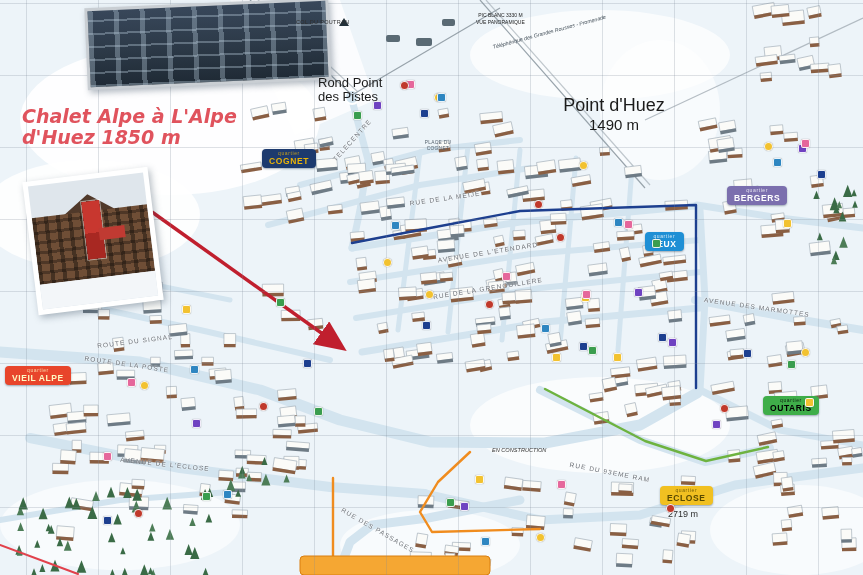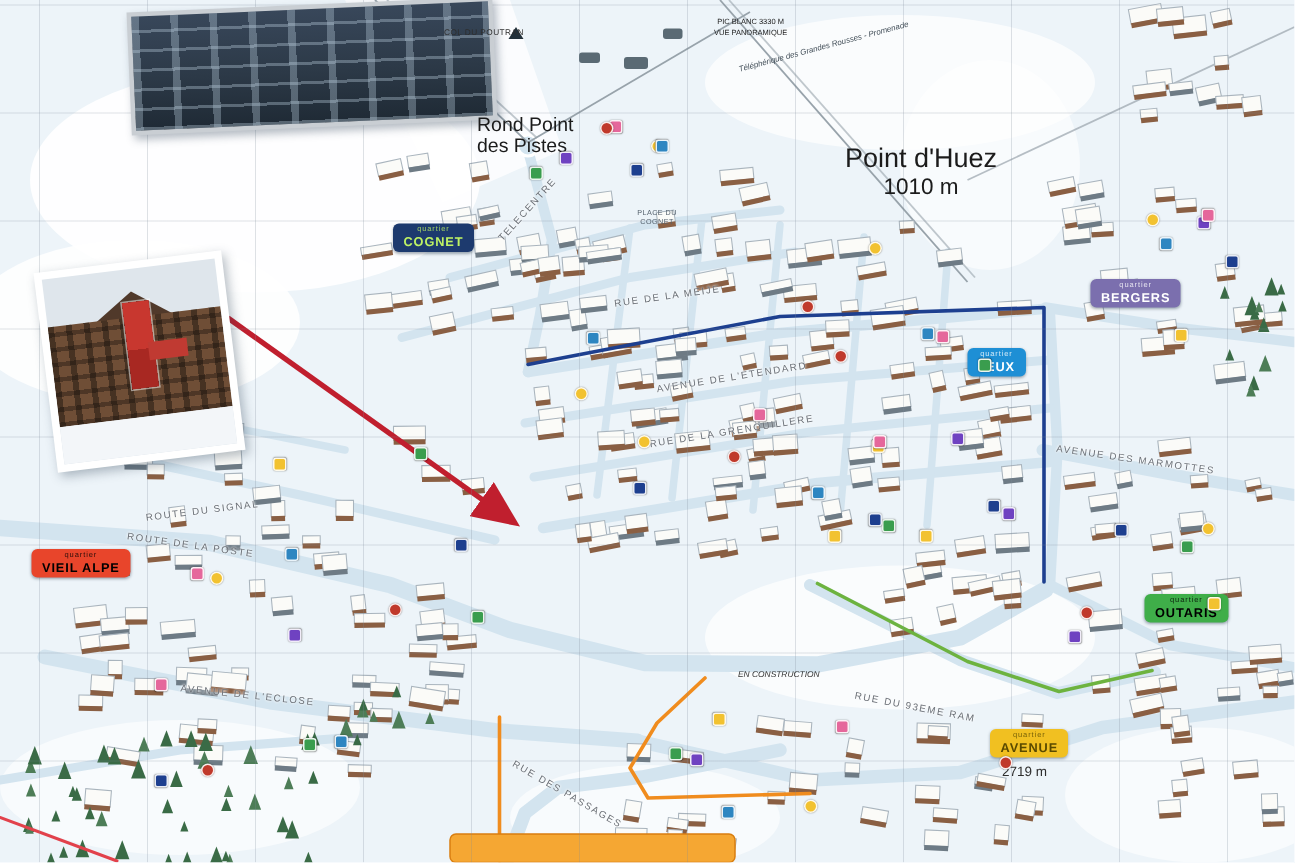--- a/index.html
+++ b/index.html
@@ -1444,25 +1444,26 @@
   <div class="photo-left">
     <div class="pic">
       <div class="roof"></div>
         <div class="bldg"></div>
       <div class="sign"></div>
         <div class="sign2"></div>
         <div class="snow"></div>
     </div>
   </div>
 
+  <div class="annotation">Chalet Alpe à L'Alpe d'Huez 1850 m</div>
 
   <div class="lbl rond-point">Rond Point des Pistes</div>
   <div class="lbl resort">
     <div class="nm">Point d'Huez</div>
-    <div class="alt">1010 m</div>
+    <div class="alt">1490 m</div>
   </div>
   <div class="lbl tiny col-poutran">COL DU POUTRAN</div>
   <div class="lbl pic-blanc">
     <div>PIC BLANC 3330 M</div>
     <div>VUE PANORAMIQUE</div>
   </div>
   <div class="lbl telef">Téléphérique des Grandes Rousses - Promenade</div>
   <div class="lbl place-cognet">PLACE DU COGNET</div>
   <div class="lbl constr">EN CONSTRUCTION</div>
   <div class="lbl eclose-alt">2719 m</div>
@@ -1473,43 +1474,43 @@
       <span class="street" style="left: 165px; top: 464px; transform: translate(-50%, -50%) rotate(6deg); position: absolute;">AVENUE DE L'ECLOSE</span>
       <span class="street" style="left: 757px; top: 307px; transform: translate(-50%, -50%) rotate(8deg); position: absolute;">AVENUE DES MARMOTTES</span>
       <span class="street" style="left: 378px; top: 530px; transform: translate(-50%, -50%) rotate(30deg); position: absolute;">RUE DES PASSAGES</span>
       <span class="street" style="left: 610px; top: 472px; transform: translate(-50%, -50%) rotate(11deg); position: absolute;">RUE DU 93EME RAM</span>
       <span class="street" style="left: 488px; top: 252px; transform: translate(-50%, -50%) rotate(-9deg); position: absolute;">AVENUE DE L'ETENDARD</span>
       <span class="street" style="left: 488px; top: 288px; transform: translate(-50%, -50%) rotate(-9deg); position: absolute;">RUE DE LA GRENOUILLERE</span>
       <span class="street" style="left: 352px; top: 140px; transform: translate(-50%, -50%) rotate(-48deg); position: absolute;">TELECENTRE</span>
       <span class="street" style="left: 445px; top: 198px; transform: translate(-50%, -50%) rotate(-8deg); position: absolute;">RUE DE LA MEIJE</span>
     </div>
   <div id="quartiers">
-      <div class="qbadge" style="left: 262px; top: 149px; background: rgb(29, 58, 110); color: #bef264;">
+      <div class="qbadge" style="left: 262px; top: 149px; background: rgb(29, 58, 110); color: #eab308;">
         <div class="tag">quartier</div>
         <div class="nm">COGNET</div>
       </div>
       <div class="qbadge" style="left: 727px; top: 186px; background: rgb(123, 111, 174); color: rgb(255, 255, 255);">
         <div class="tag">quartier</div>
         <div class="nm">BERGERS</div>
       </div>
       <div class="qbadge" style="left: 645px; top: 232px; background: rgb(30, 143, 213); color: rgb(255, 255, 255);">
         <div class="tag">quartier</div>
         <div class="nm">JEUX</div>
       </div>
-      <div class="qbadge" style="left: 5px; top: 366px; background: rgb(232, 69, 43); color: #000000; margin-left: 16px;">
+      <div class="qbadge" style="left: 5px; top: 366px; background: rgb(232, 69, 43); color: #fef9c3;">
         <div class="tag">quartier</div>
         <div class="nm">VIEIL ALPE</div>
       </div>
       <div class="qbadge" style="left: 763px; top: 396px; background: rgb(63, 174, 73); color: #000000;">
         <div class="tag">quartier</div>
         <div class="nm">OUTARIS</div>
       </div>
       <div class="qbadge" style="left: 660px; top: 486px; background: rgb(241, 192, 33); color: rgb(90, 74, 0);">
         <div class="tag">quartier</div>
-        <div class="nm">AVENUE</div>
+        <div class="nm">ECLOSE</div>
       </div>
     </div>
   <div id="markers">
       <div class="poi round" style="left: 434px; top: 93px; background: rgb(242, 194, 48);"></div>
       <div class="poi" style="left: 420px; top: 109px; background: rgb(29, 63, 143);"></div>
       <div class="poi" style="left: 437px; top: 93px; background: rgb(46, 134, 193);"></div>
       <div class="poi" style="left: 406px; top: 80px; background: rgb(229, 103, 155);"></div>
       <div class="poi round" style="left: 400px; top: 81px; background: rgb(192, 57, 43);"></div>
       <div class="poi" style="left: 353px; top: 111px; background: rgb(58, 157, 78);"></div>
       <div class="poi" style="left: 373px; top: 101px; background: rgb(111, 66, 193);"></div>

